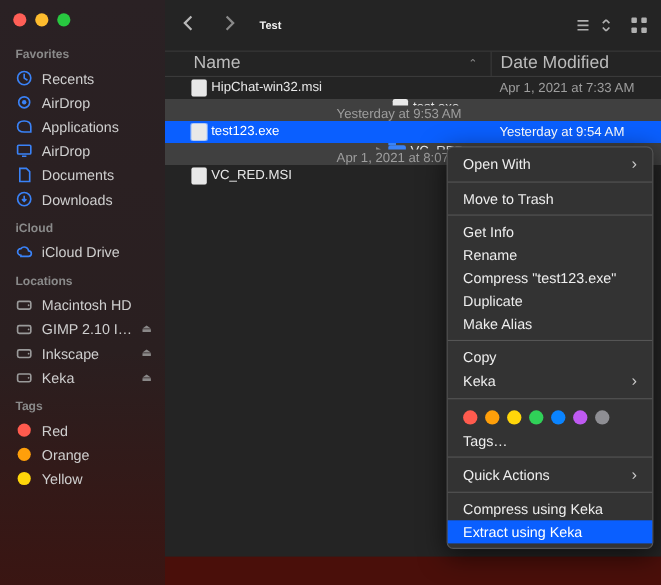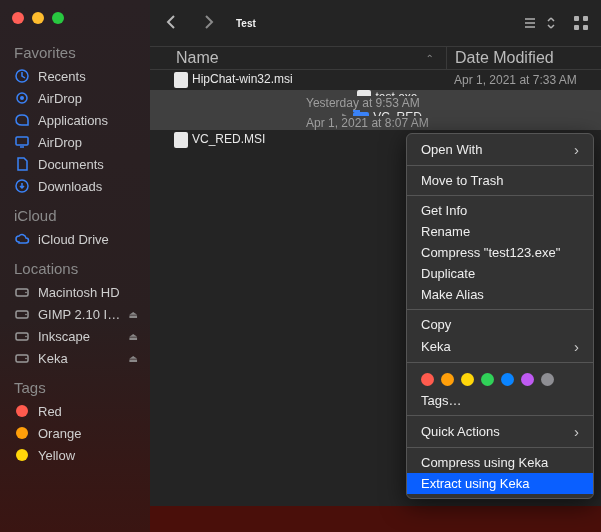--- a/index.html
+++ b/index.html
@@ -24,21 +24,21 @@
 .row.alt { background: #404040; flex-direction: column; }
 .row.sel { background: #0a5fff; color: #fff; }
 .row .name { flex: 1; display: flex; align-items: flex-start; gap: 4px; padding-left: 10px; overflow: hidden; white-space: nowrap;}
 .row .date { width: 155px; padding-left: 8px; color: #9e9e9e; white-space:nowrap; overflow:hidden;}
 .row.sel .date { color: #fff; }
 .disclosure { width: 10px; color:#8a8a8a; font-size:9px; text-align:center; flex-shrink:0;}
 .file-ic { width: 14px; height: 16px; background: #e8e8e8; border-radius: 2px; flex-shrink: 0; position: relative; }
 .file-ic.sel { box-shadow: 0 0 0 1px rgba(255,255,255,.5);}
 .folder-ic { width: 16px; height: 12px; background: #3a82f7; border-radius: 2px; flex-shrink: 0; position:relative; margin-top:2px;}
 .folder-ic::before{content:"";position:absolute;top:-3px;left:0;width:7px;height:3px;background:#3a82f7;border-radius:1px 1px 0 0;}
-.section-hdr { color: #8a8a8a; font-size: 15px; font-weight: 400; padding: 10px 0 4px 14px; }
+.section-hdr { color: #8a8a8a; font-size: 11px; font-weight: 700; padding: 10px 0 4px 14px; }
 .sb-item { display: flex; align-items: center; gap: 8px; padding: 3px 8px 3px 14px; color: #cfcfcf; font-size: 13px; }
 .sb-icon { width: 16px; height: 16px; display: inline-flex; align-items: center; justify-content: center; color: #3a82f7; flex-shrink:0;}
 .sb-eject { color:#8a8888; font-size:10px; margin-left:auto; margin-right:4px;}
 .tag-dot { width: 12px; height: 12px; border-radius: 50%; flex-shrink:0; }
 .context-menu { position: absolute; top: 133px; left: 256px; width: 188px; background: #333333; border: 1px solid #555; border-radius: 6px; padding: 4px 0; font-size: 13px; color: #eee; box-shadow: 0 6px 24px rgba(0,0,0,.6); z-index: 10; }
 .cm-item { padding: 3px 14px; display: flex; align-items: center; }
 .cm-item.hover { background: #0a5fff; color: #fff; }
 .cm-sep { height: 1px; background: #555; margin: 4px 0; }
 .cm-sub::after { content: "›"; margin-left: auto; font-size: 15px; color:#ccc;}
 .cm-colors { display: flex; gap: 7px; padding: 6px 14px 4px; }
@@ -232,20 +232,28 @@
           <div class="date">Apr 1, 2021 at 7:33 AM</div>
         </div>
         <div class="row alt">
           <div class="name">
             <span class="disclosure"></span>
             <span class="file-ic"></span>
             <span>test.exe</span>
           </div>
           <div class="date">Yesterday at 9:53 AM</div>
         </div>
+        <div class="row sel">
+          <div class="name">
+            <span class="disclosure"></span>
+            <span class="file-ic sel"></span>
+            <span>test123.exe</span>
+          </div>
+          <div class="date">Yesterday at 9:54 AM</div>
+        </div>
         <div class="row alt">
           <div class="name">
             <span class="disclosure">▸</span>
             <span class="folder-ic"></span>
             <span>VC_RED</span>
           </div>
           <div class="date">Apr 1, 2021 at 8:07 AM</div>
         </div>
         <div class="row">
           <div class="name">

